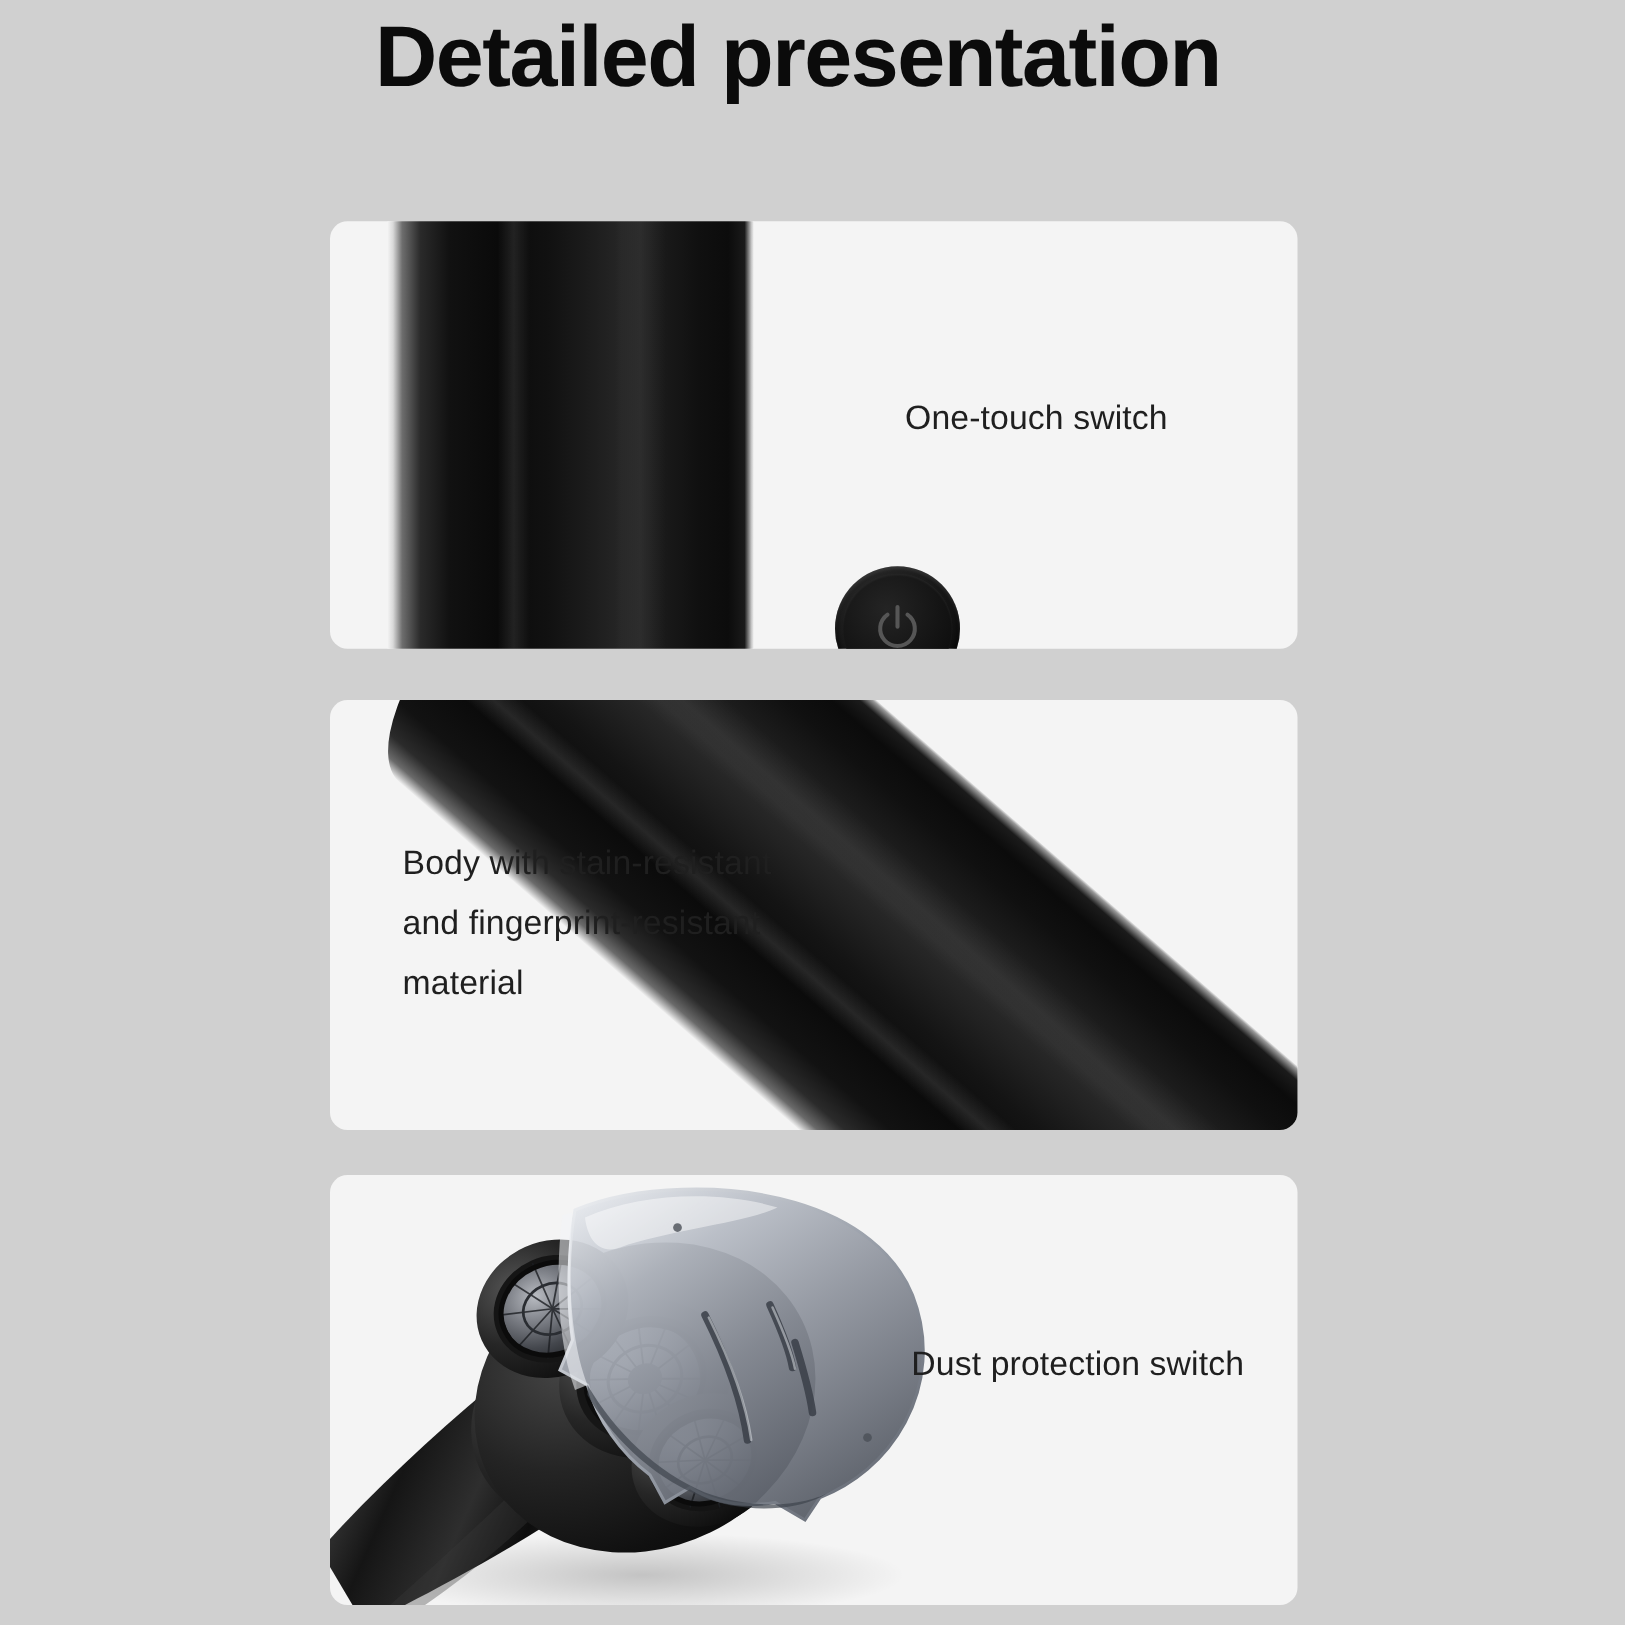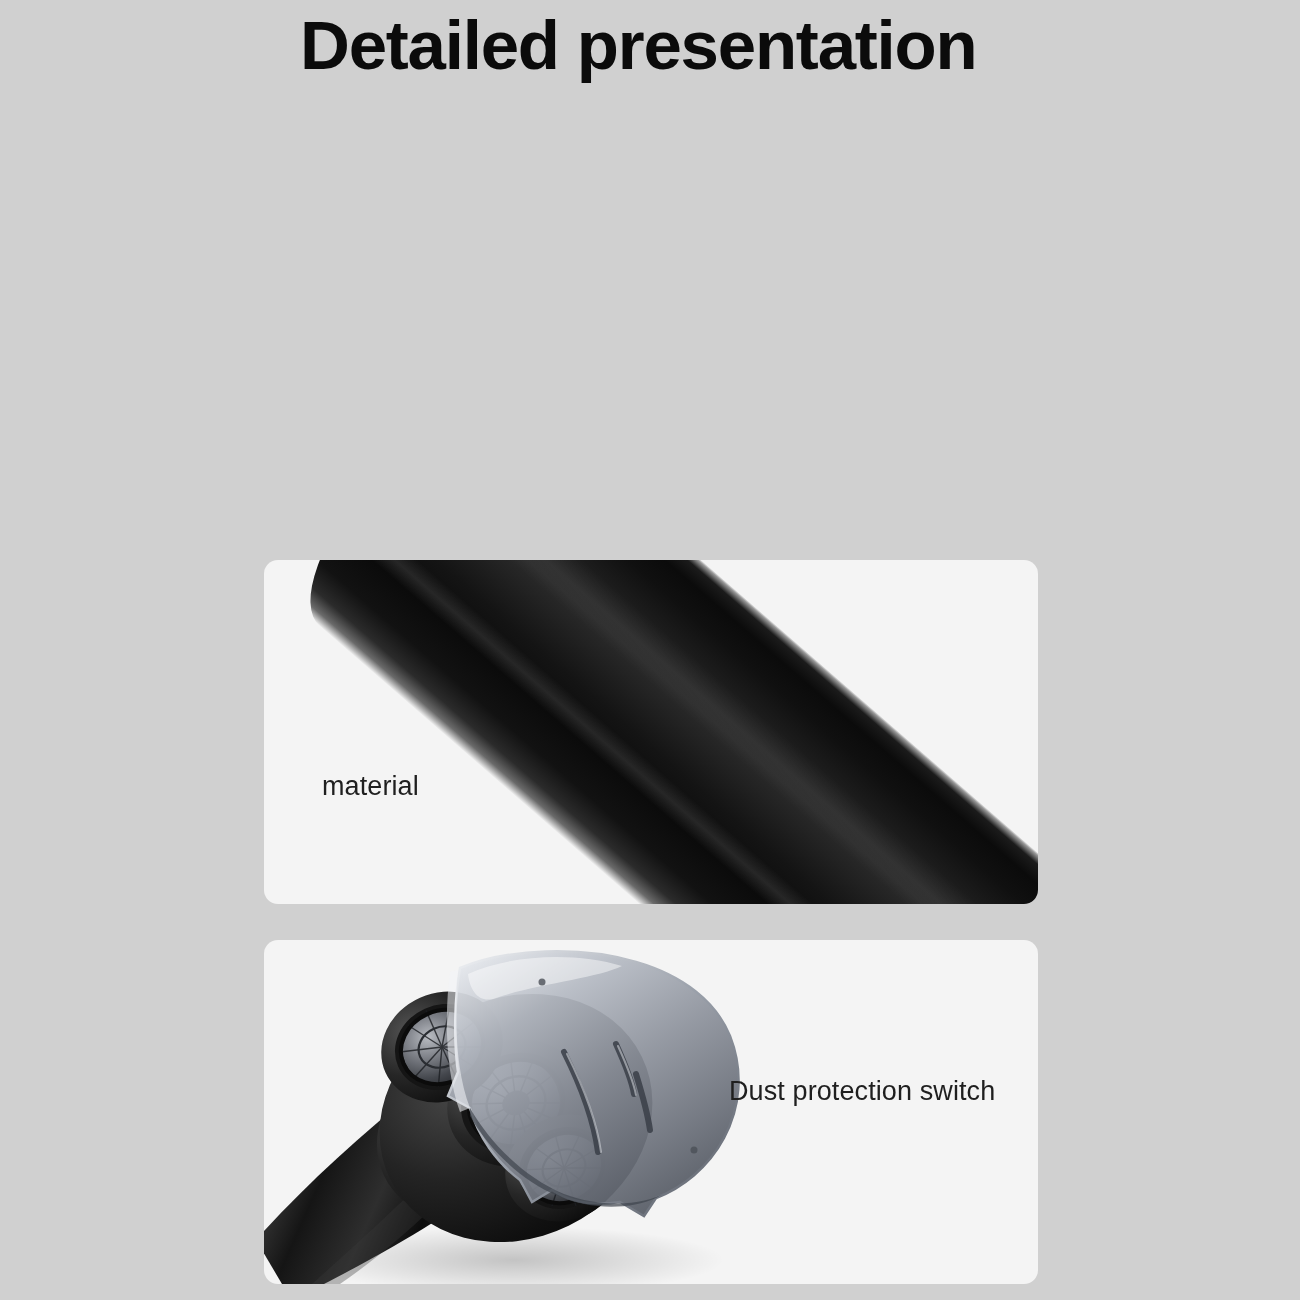--- a/index.html
+++ b/index.html
@@ -210,34 +210,52 @@
   }
   .shaver-scene svg { display: block; width: 100%; height: 100%; }
 </style>
 </head>
 <body>
 
 <div class="page">
 
   <h1 class="page-title">Detailed presentation</h1>
 
+  <section class="card card-1">
+
+    <div class="cyl-vertical">
+      <div class="sheen"></div>
+      <div class="sheen-2"></div>
+    </div>
+
+    <div class="power-button">
+      <span class="power-glyph">
+        <svg viewBox="0 0 40 40" xmlns="http://www.w3.org/2000/svg">
+          <path d="M12.4 9.2 A13.2 13.2 0 1 0 27.6 9.2" fill="none" stroke="#565656" stroke-width="3.1" stroke-linecap="round"></path>
+          <line x1="20" y1="3.4" x2="20" y2="18.4" stroke="#565656" stroke-width="3.1" stroke-linecap="round"></line>
+        </svg>
+      </span>
+    </div>
+
+    <p class="card-label label-1">One-touch switch</p>
+  </section>
 
   <section class="card card-2">
 
     <div class="cyl-wrap">
       <div class="cyl-diagonal">
         <div class="sheen"></div>
         <div class="sheen-2"></div>
         <div class="endcap"></div>
       </div>
     </div>
 
     <p class="card-label label-2">
-      <br>
-      <br>
+      <span>Body with stain-resistant</span><br>
+      <span>and fingerprint-resistant</span><br>
       <span>material</span>
     </p>
   </section>
 
   <section class="card card-3">
 
     <div class="shaver-scene">
       <svg viewBox="0 0 774 344" xmlns="http://www.w3.org/2000/svg">
         <defs>
           <linearGradient id="handleGrad" x1="0" y1="0" x2="1" y2="0.35">

